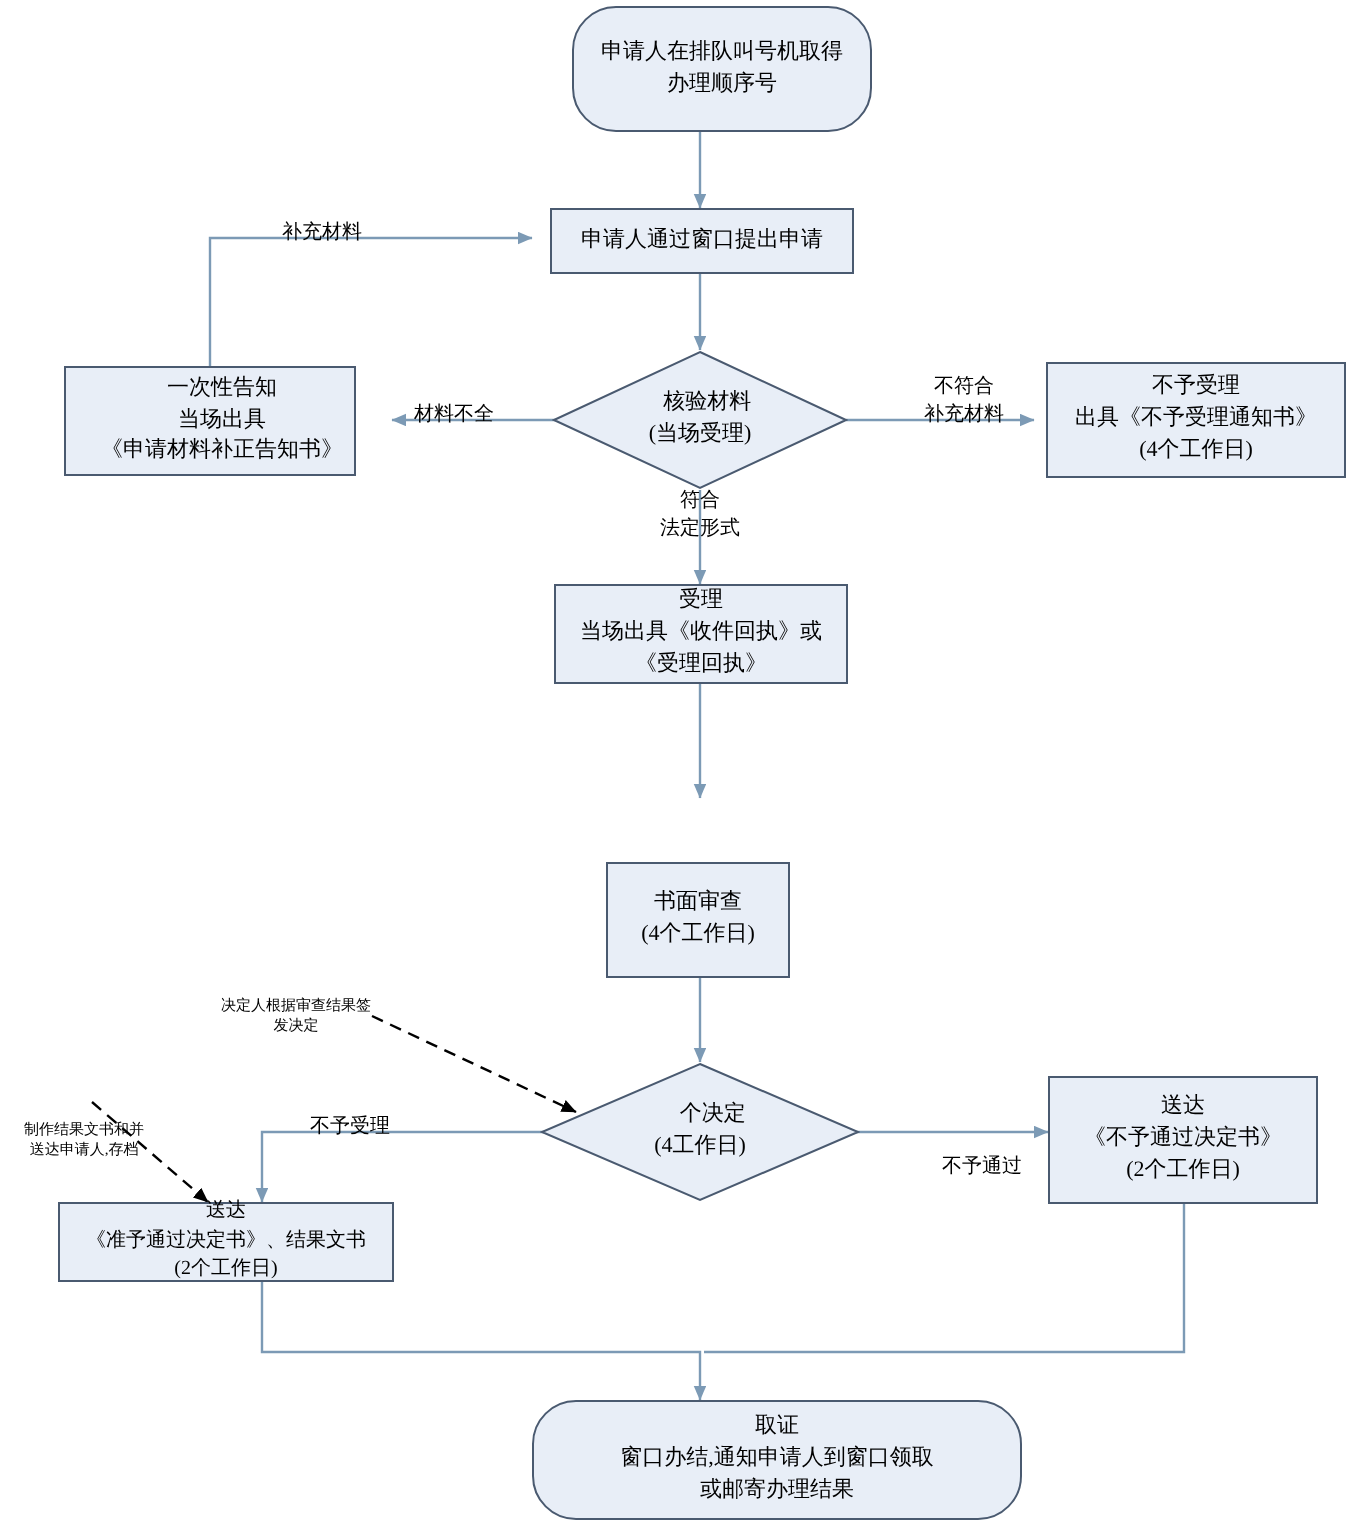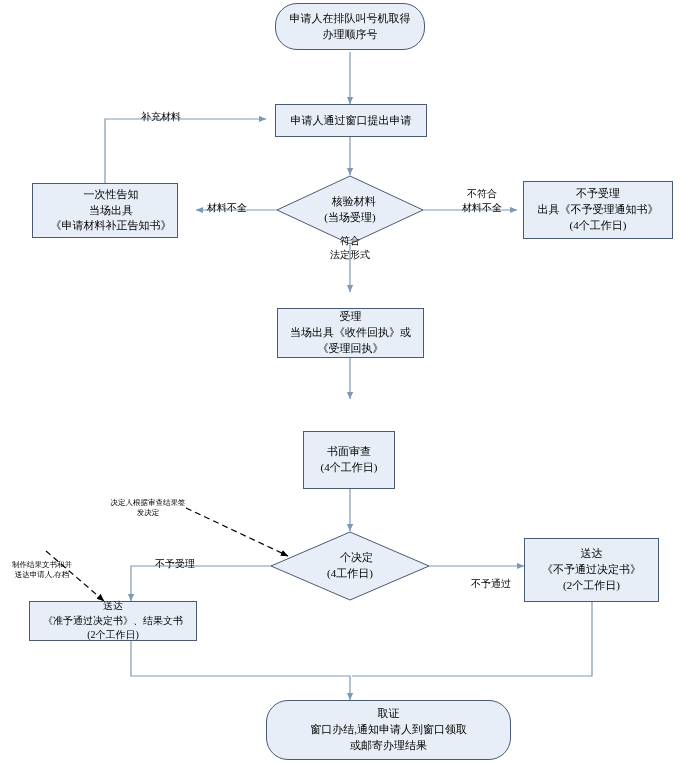--- a/index.html
+++ b/index.html
@@ -92,42 +92,42 @@
       <path d="M592,602 L592,676 L352,676"></path>
     </g>
     <g stroke="#000" stroke-width="1.2" fill="none" stroke-dasharray="6,4">
 
       <path d="M186,508 L288,556" marker-end="url(#arrowdash)"></path>
 
       <path d="M46,551 L104,601" marker-end="url(#arrowdash)"></path>
     </g>
   </svg>
 
-  <div class="node stadium" style="left:275px;top:3px;width:150px;height:47px;">申请人在排队叫号机取得
+  <div class="node stadium" style="left:286px;top:3px;width:150px;height:63px;">申请人在排队叫号机取得
 办理顺序号</div>
 
   <div class="node" style="left:275px;top:104px;width:152px;height:33px;">申请人通过窗口提出申请</div>
 
   <div class="diamond" style="left:276px;top:175px;width:148px;height:70px;">
     <svg width="148" height="70" viewBox="0 0 148 70">
       <polygon points="74,1 147,35 74,69 1,35" fill="#e8eef7" stroke="#4a5a70" stroke-width="1"></polygon>
     </svg>
     <div class="dtext">核验材料
 (当场受理)</div>
   </div>
 
   <div class="node" style="left:32px;top:183px;width:146px;height:55px;padding-left:12px;">一次性告知
 当场出具
 《申请材料补正告知书》</div>
 
   <div class="node" style="left:523px;top:181px;width:150px;height:58px;">不予受理
 出具《不予受理通知书》
 (4个工作日)</div>
 
-  <div class="node" style="left:277px;top:292px;width:147px;height:50px;margin-top:16px;">受理
+  <div class="node" style="left:277px;top:292px;width:147px;height:50px;">受理
 当场出具《收件回执》或
 《受理回执》</div>
 
   <div class="node" style="left:303px;top:399px;width:92px;height:58px;margin-top:32px;">书面审查
 (4个工作日)</div>
 
   <div class="diamond" style="left:270px;top:531px;width:160px;height:70px;">
     <svg width="160" height="70" viewBox="0 0 160 70">
       <polygon points="80,1 159,35 80,69 1,35" fill="#e8eef7" stroke="#4a5a70" stroke-width="1"></polygon>
     </svg>
@@ -145,23 +145,23 @@
 
   <div class="node stadium" style="left:266px;top:700px;width:245px;height:60px;">取证
 窗口办结,通知申请人到窗口领取
 或邮寄办理结果</div>
 
   <div class="label" style="left:131px;top:110px;width:60px;">补充材料</div>
 
   <div class="label" style="left:196px;top:201px;width:62px;">材料不全</div>
 
   <div class="label" style="left:442px;top:187px;width:80px;">不符合
-材料不全</div>
+补充材料</div>
 
-  <div class="label" style="left:310px;top:234px;width:80px;">符合
+  <div class="label" style="left:310px;top:244px;width:80px;">符合
 法定形式</div>
 
   <div class="label" style="left:144px;top:557px;width:62px;">不予受理</div>
 
   <div class="label" style="left:460px;top:557px;width:62px;margin-top:20px;">不予通过</div>
 
   <div class="label tiny" style="left:96px;top:498px;width:104px;">决定人根据审查结果签
 发决定</div>
 
   <div class="label tiny" style="left:2px;top:560px;width:80px;">制作结果文书和并

